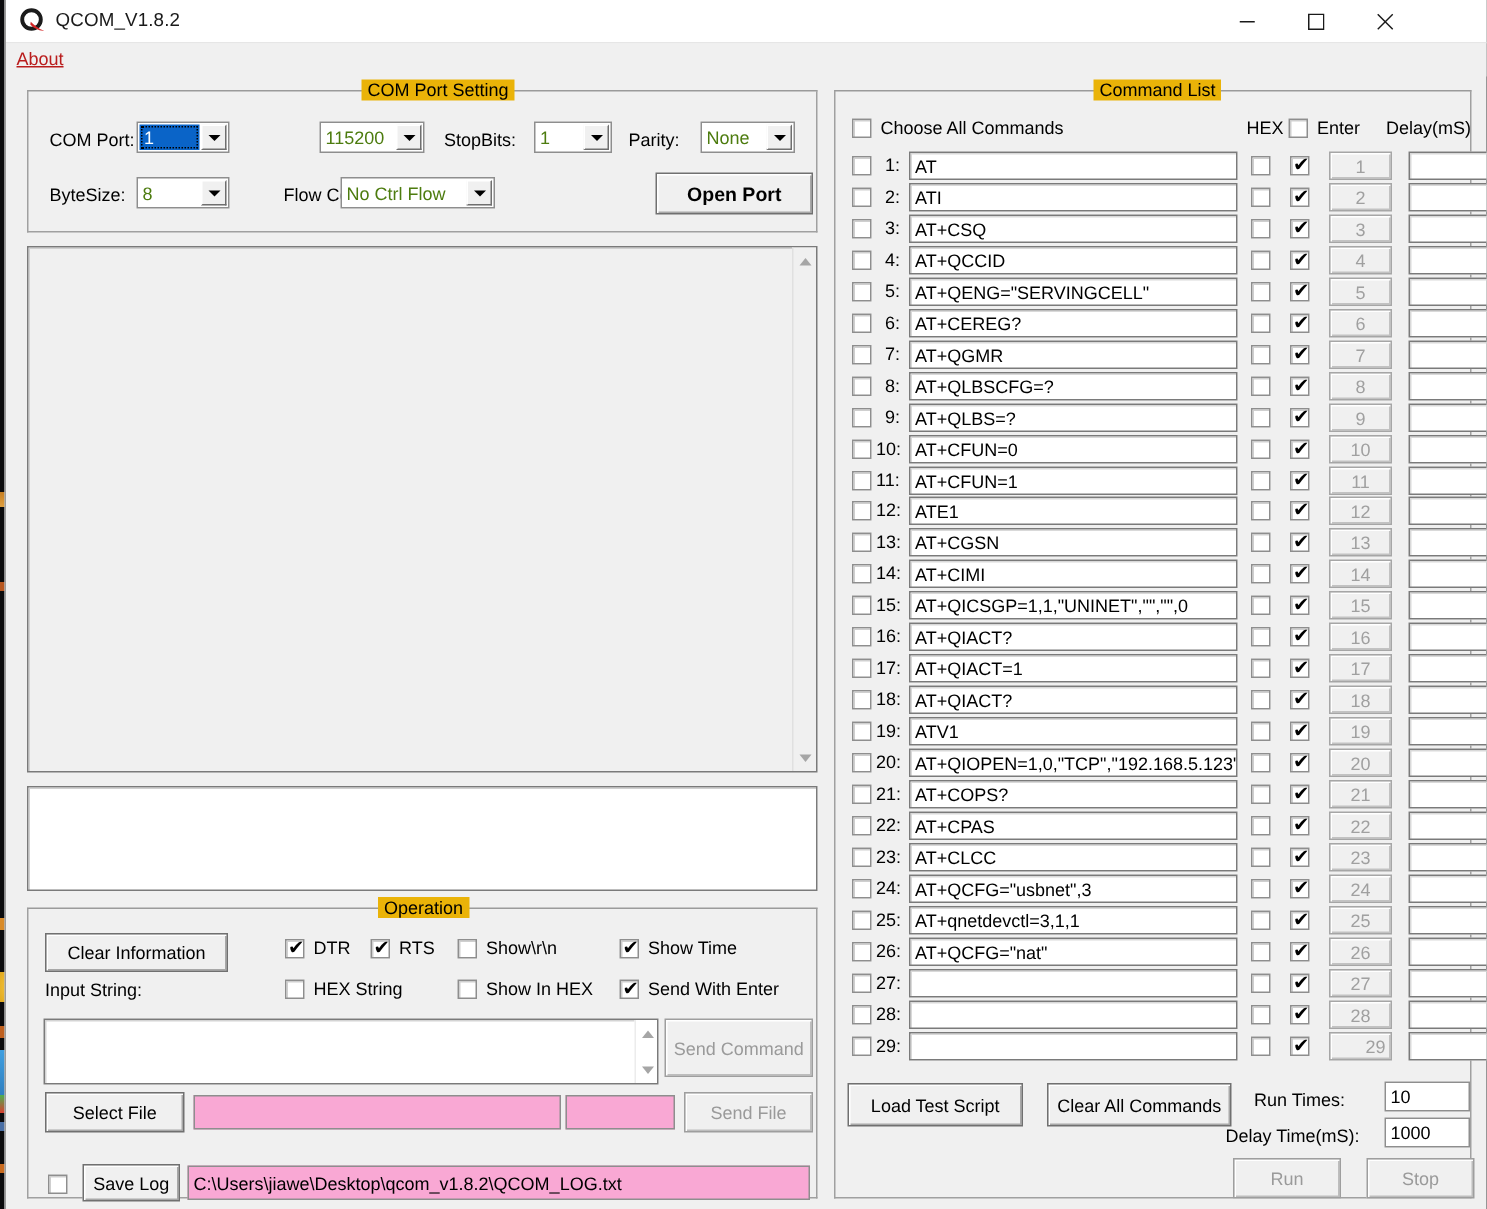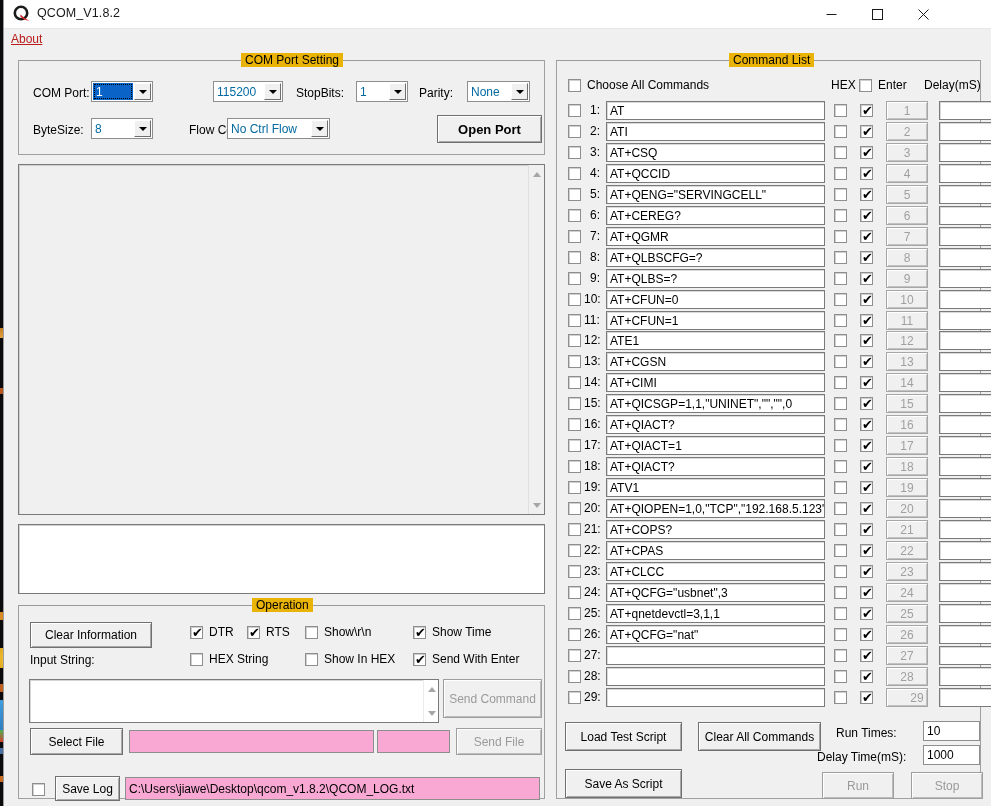--- a/index.html
+++ b/index.html
@@ -70,21 +70,21 @@
 
   .lbl { position:absolute; font-size:12px; color:#000; white-space:nowrap; }
 
   .combo {
     position:absolute; height:21px;
     background:#fff; border:1px solid #8e8e8e;
     display:flex; align-items:stretch;
   }
   .combo .cv {
     flex:1; display:flex; align-items:center;
-    padding-left:3px; font-size:12px; color:#0369a1; overflow:hidden; white-space:nowrap;
+    padding-left:3px; font-size:12px; color:#4d7c0f; overflow:hidden; white-space:nowrap;
   }
   .combo .cv.sel { background:#0a64c8; color:#fff; outline:1px dotted #000; outline-offset:-2px; margin:1px; }
   .combo .arrow {
     width:17px; margin:1px 1px 1px 0;
     background:#f0f0f0;
     border:1px solid #fff;
     border-right-color:#6f6f6f; border-bottom-color:#6f6f6f;
     display:flex; align-items:center; justify-content:center;
   }
   .tri-d { width:0;height:0;border-left:4px solid transparent;border-right:4px solid transparent;border-top:4px solid #000; }
@@ -609,21 +609,20 @@
         <div class="cbx" style="left: 277px; top: 630px;"></div>
         <div class="cbx" style="left: 303px; top: 630px;">
           <span class="mark">✔</span>
         </div>
         <div class="numbtn" style="left: 329px; top: 627px; padding-left: 20px;">29</div>
         <div class="txtbox sunken" style="left: 382px; top: 627px; width: 57px; height: 19px;"></div>
       </div>
 
     <div class="btn" style="left:141px; top:661px; width:123px; height:29px;">Clear All Commands</div>
     <div class="btn" style="left:8px; top:661px; width:117px; height:29px;">Load Test Script</div>
-    <div class="btn" style="left:8px; top:708px; width:117px; height:29px;">Save As Script</div>
 
     <div class="lbl" style="left:279px; top:665px;">Run Times:</div>
     <div class="txtbox" style="left:366px; top:660px; width:57px; height:20px;">10</div>
 
     <div class="lbl" style="left:260px; top:689px;">Delay Time(mS):</div>
     <div class="txtbox" style="left:366px; top:684px; width:57px; height:20px;">1000</div>
 
     <div class="btn disabled" style="left:265px; top:711px; width:72px; height:27px;">Run</div>
     <div class="btn disabled" style="left:354px; top:711px; width:72px; height:27px;">Stop</div>
   </div>

